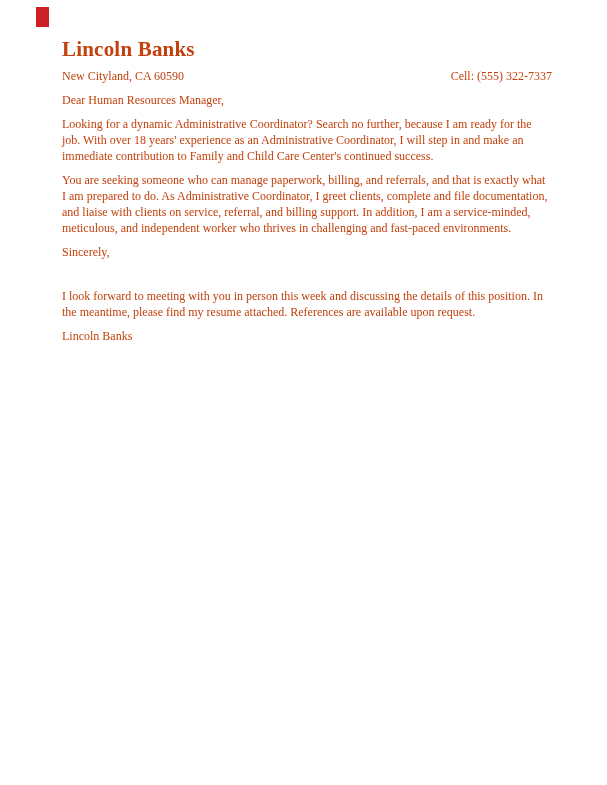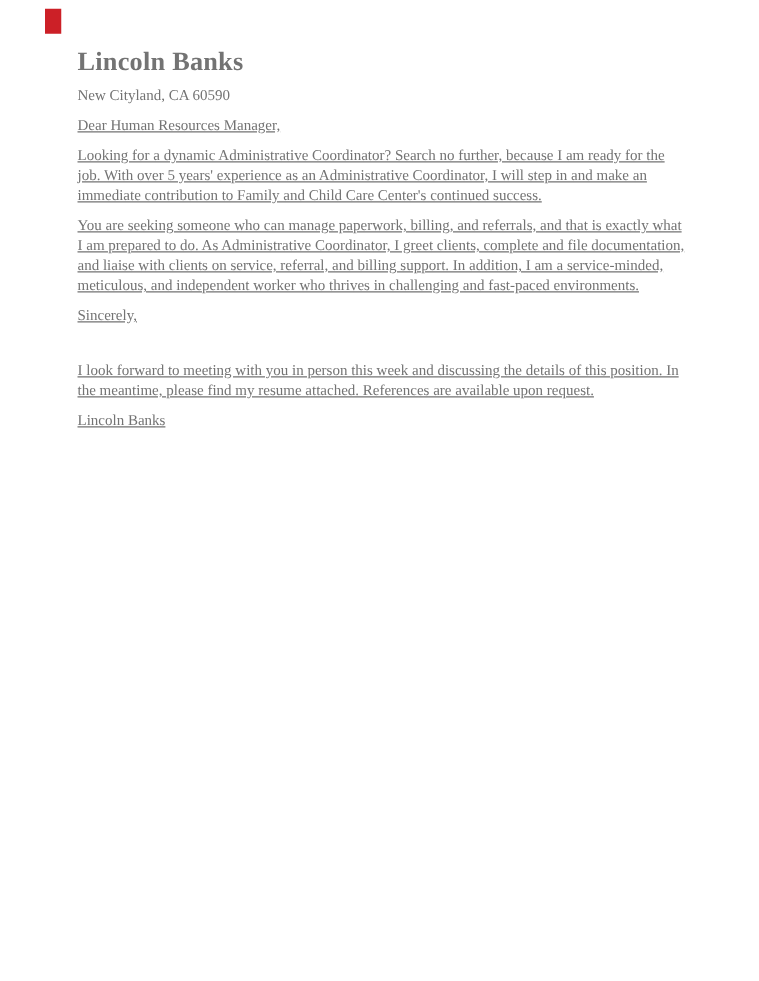--- a/index.html
+++ b/index.html
@@ -7,21 +7,21 @@
     padding: 0;
     background: #ffffff;
   }
   .page {
     position: relative;
     width: 607px;
     height: 785px;
     background: #ffffff;
     overflow: hidden;
     font-family: "Liberation Serif", "DejaVu Serif", serif;
-    color: #737373;
+    color: #c2410c;
   }
   .accent-bar {
     position: absolute;
     left: 36px;
     top: 7px;
     width: 13px;
     height: 20px;
   }
   .content {
     position: absolute;
@@ -45,21 +45,20 @@
     margin: 0 0 8px 0;
   }
   .header-left, .header-right { margin: 0; }
   .header-right { text-align: right; }
   .hline { display: block; }
   .para {
     font-size: 12px;
     line-height: 16px;
     margin: 0 0 8px 0;
     text-align: left;
-    text-decoration: underline;
   }
   .greeting { margin-bottom: 8px; }
   .closing { margin-bottom: 28px; }
   .signature { margin-bottom: 0; }
 </style>
 </head>
 <body>
 
 <div class="page">
 
@@ -67,26 +66,27 @@
 
   <div class="content">
 
     <h1 class="name">Lincoln Banks</h1>
 
     <div class="header-row">
       <div class="header-left">
         <span class="hline">New Cityland, CA 60590</span>
       </div>
       <div class="header-right">
+        <span class="hline">Cell: (555) 322-7337</span>
       </div>
     </div>
 
     <p class="para greeting">Dear Human Resources Manager,</p>
 
-    <p class="para">Looking for a dynamic Administrative Coordinator? Search no further, because I am ready for the job. With over 5 years' experience as an Administrative Coordinator, I will step in and make an immediate contribution to Family and Child Care Center's continued success.</p>
+    <p class="para">Looking for a dynamic Administrative Coordinator? Search no further, because I am ready for the job. With over 18 years' experience as an Administrative Coordinator, I will step in and make an immediate contribution to Family and Child Care Center's continued success.</p>
 
     <p class="para">You are seeking someone who can manage paperwork, billing, and referrals, and that is exactly what I am prepared to do. As Administrative Coordinator, I greet clients, complete and file documentation, and liaise with clients on service, referral, and billing support. In addition, I am a service-minded, meticulous, and independent worker who thrives in challenging and fast-paced environments.</p>
 
     <p class="para closing">Sincerely,</p>
 
     <p class="para">I look forward to meeting with you in person this week and discussing the details of this position. In the meantime, please find my resume attached. References are available upon request.</p>
 
     <p class="para signature">Lincoln Banks</p>
 
   </div>

